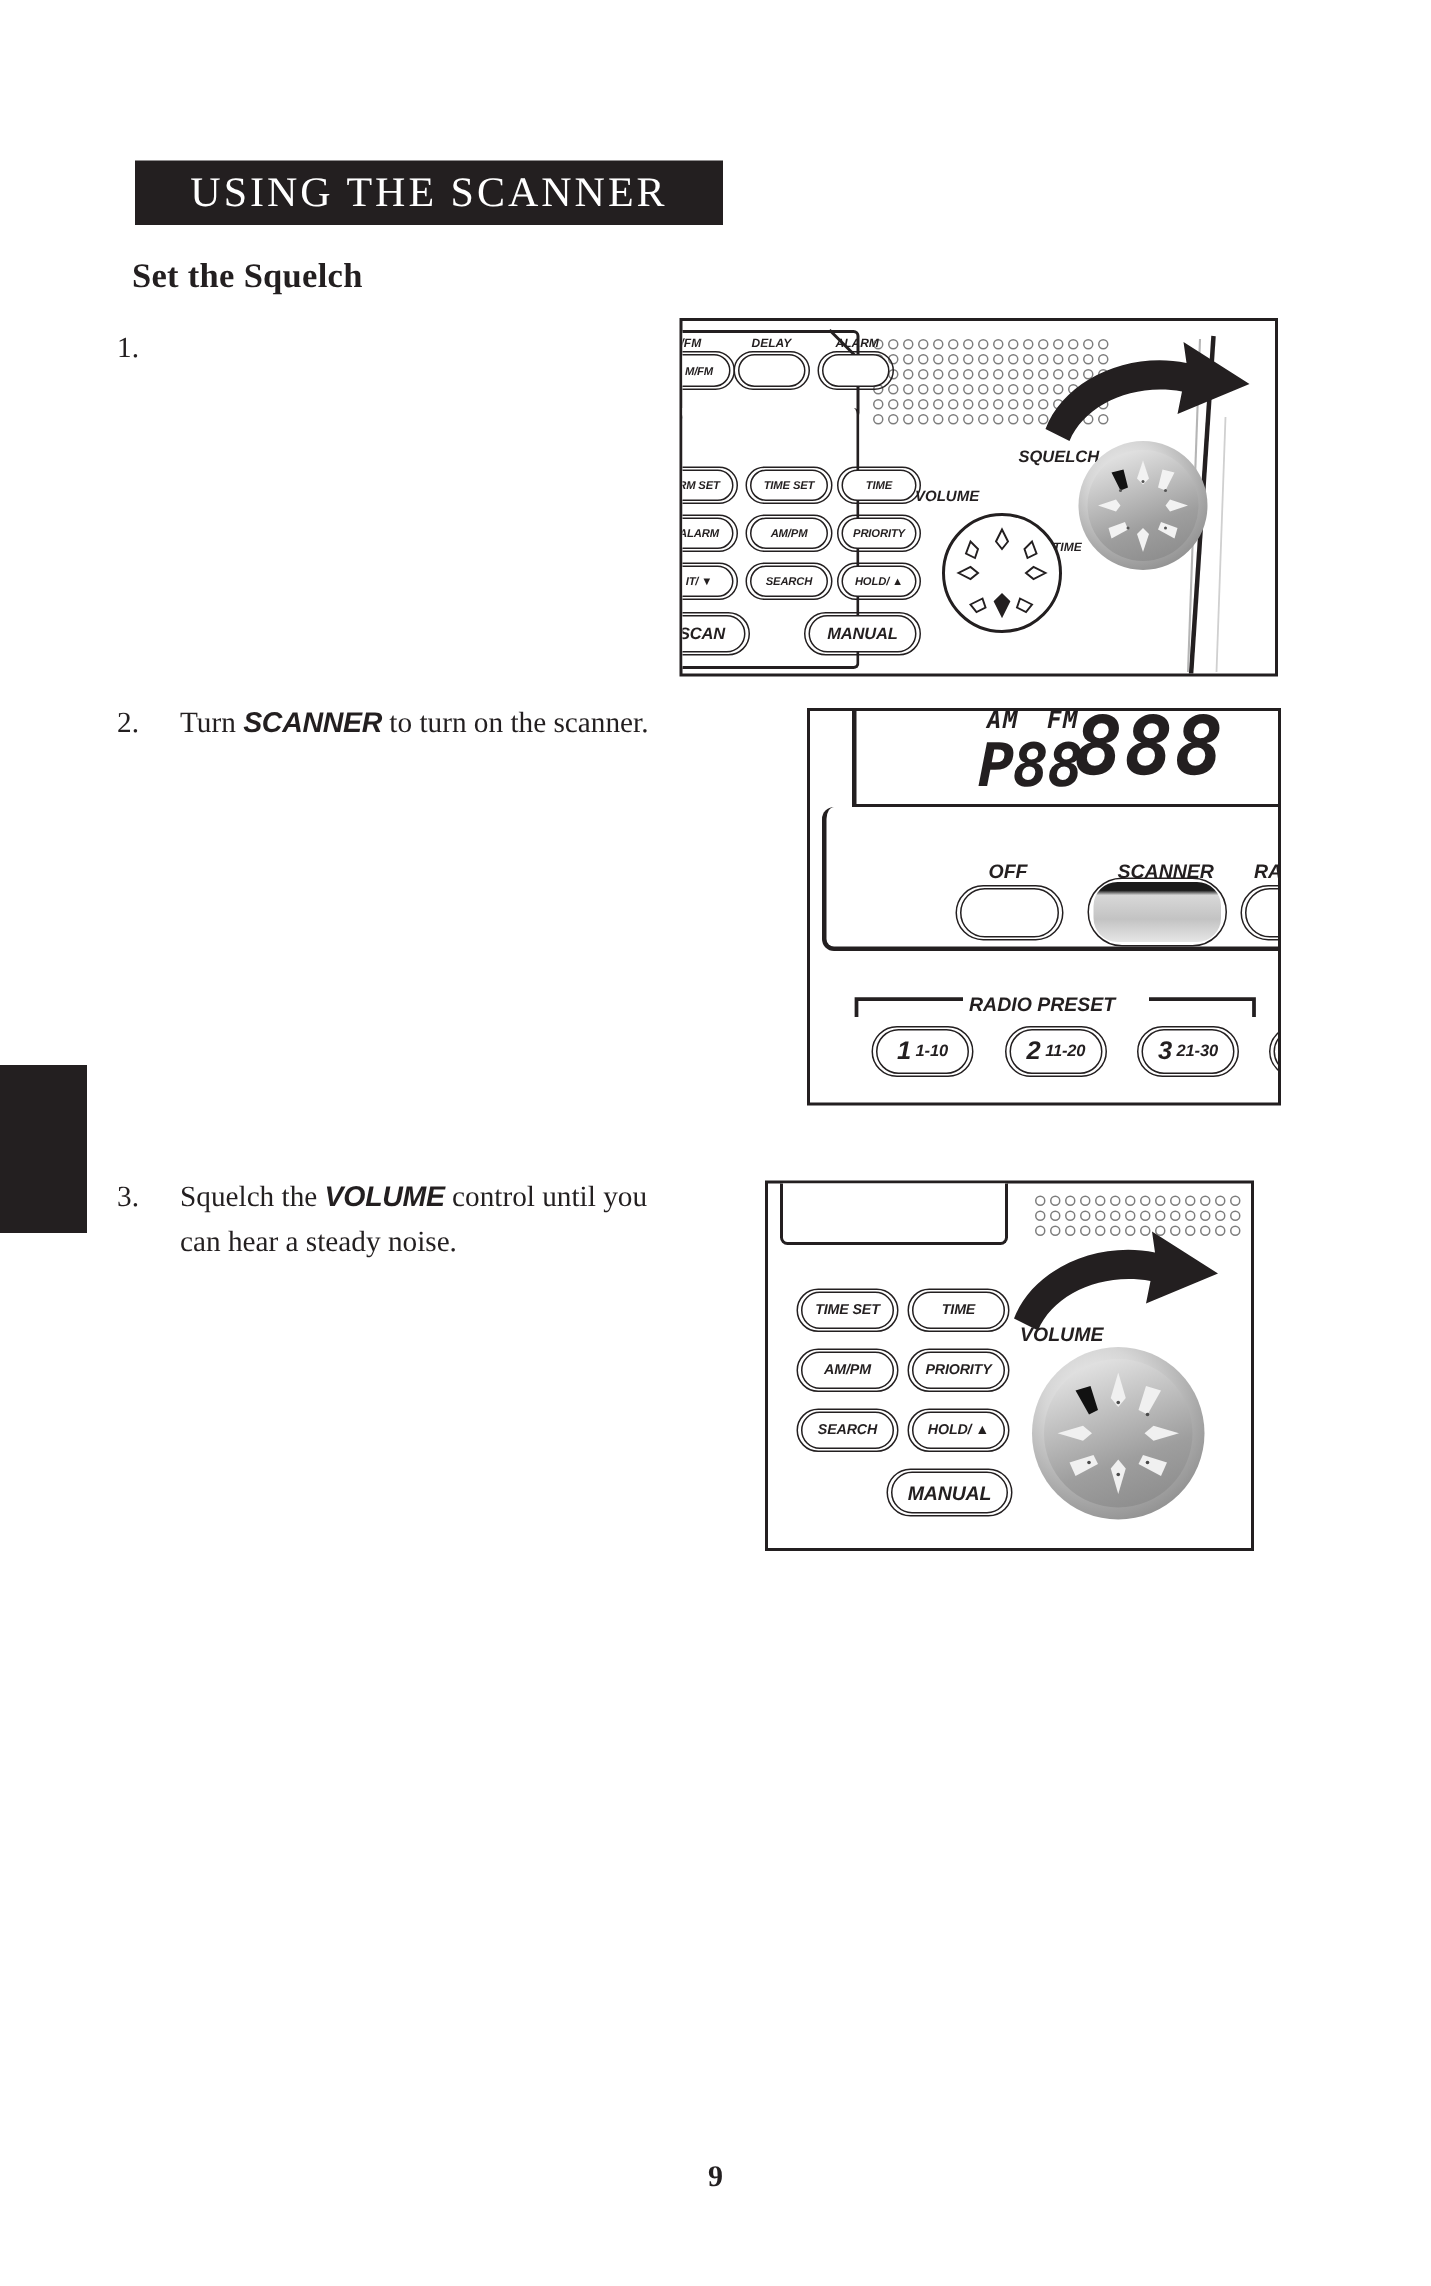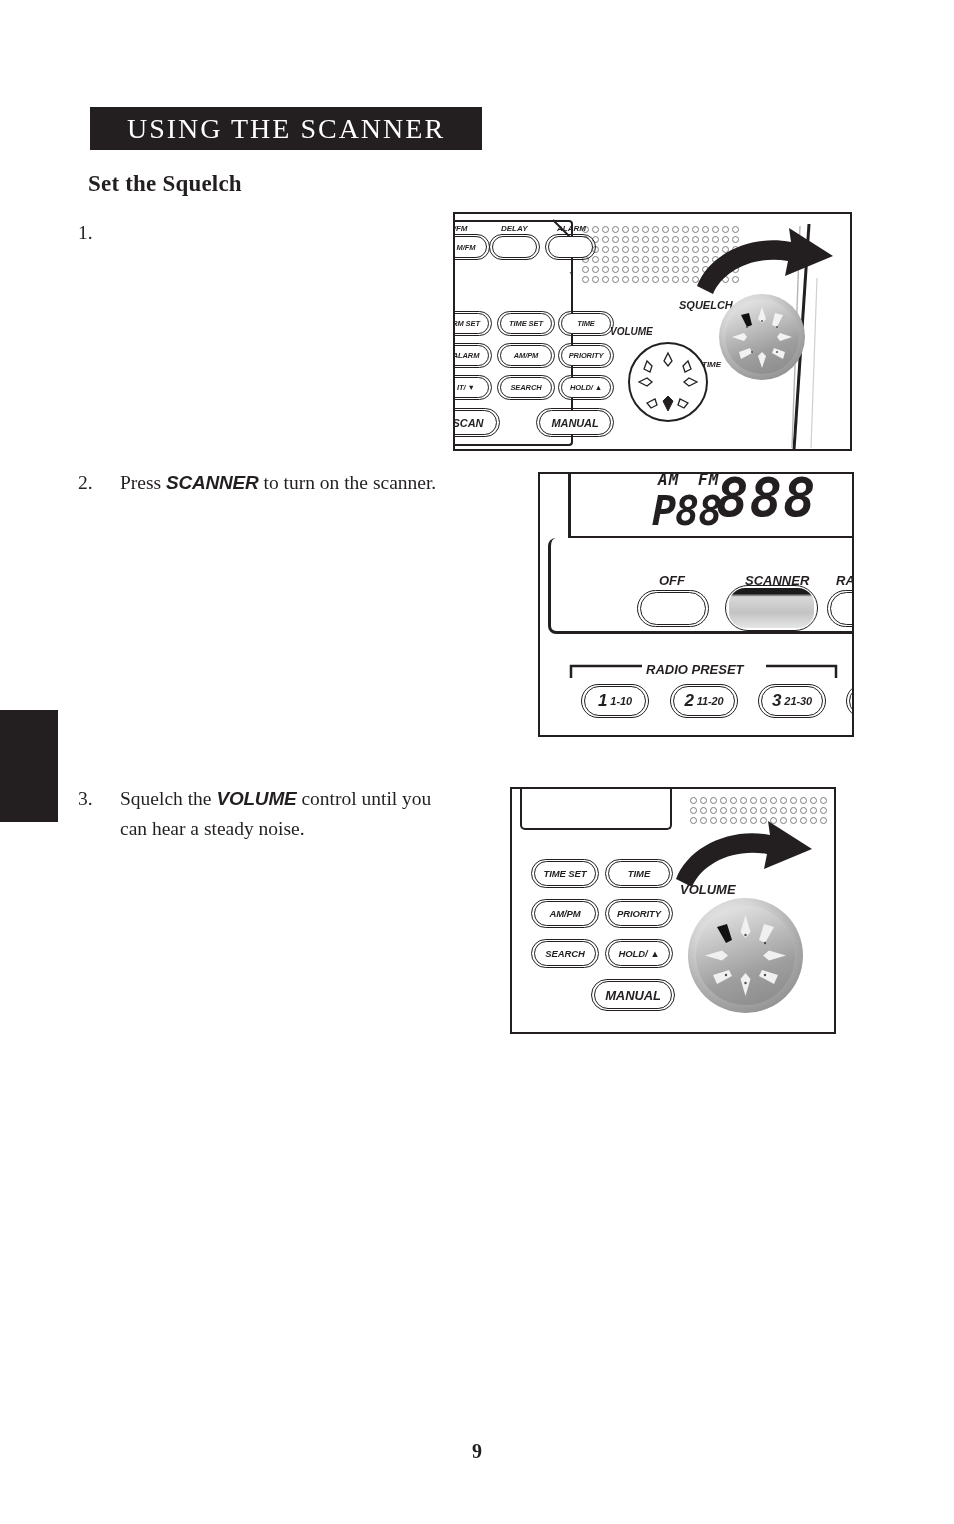--- a/index.html
+++ b/index.html
@@ -438,21 +438,21 @@
                L 96 4
                L 140 32
                L 92 52
                L 95 37
                C 62 31, 30 46, 20 70 Z" fill="#231f20"></path>
     </svg>
   </div>
 
   <div class="step" id="step2">
     <span class="num">2.</span>
-    <span class="body"><span>Press </span><span class="kw">SCANNER</span><span> to turn on the scanner.</span></span>
+    <span class="body"><span>Turn </span><span class="kw">SCANNER</span><span> to turn on the scanner.</span></span>
   </div>
 
   <div class="figure" id="fig2">
 
     <div class="lcd" style="left:28px; top:-12px; width:300px; height:77px; border:3px solid #231f20; border-top:none;"></div>
 
     <svg class="arrow-svg" style="left:6px; top:62px;" width="34" height="34" viewBox="0 0 34 34">
       <path d="M26 2 L4 26" stroke="#231f20" stroke-width="2.5" fill="none"></path>
     </svg>
 

